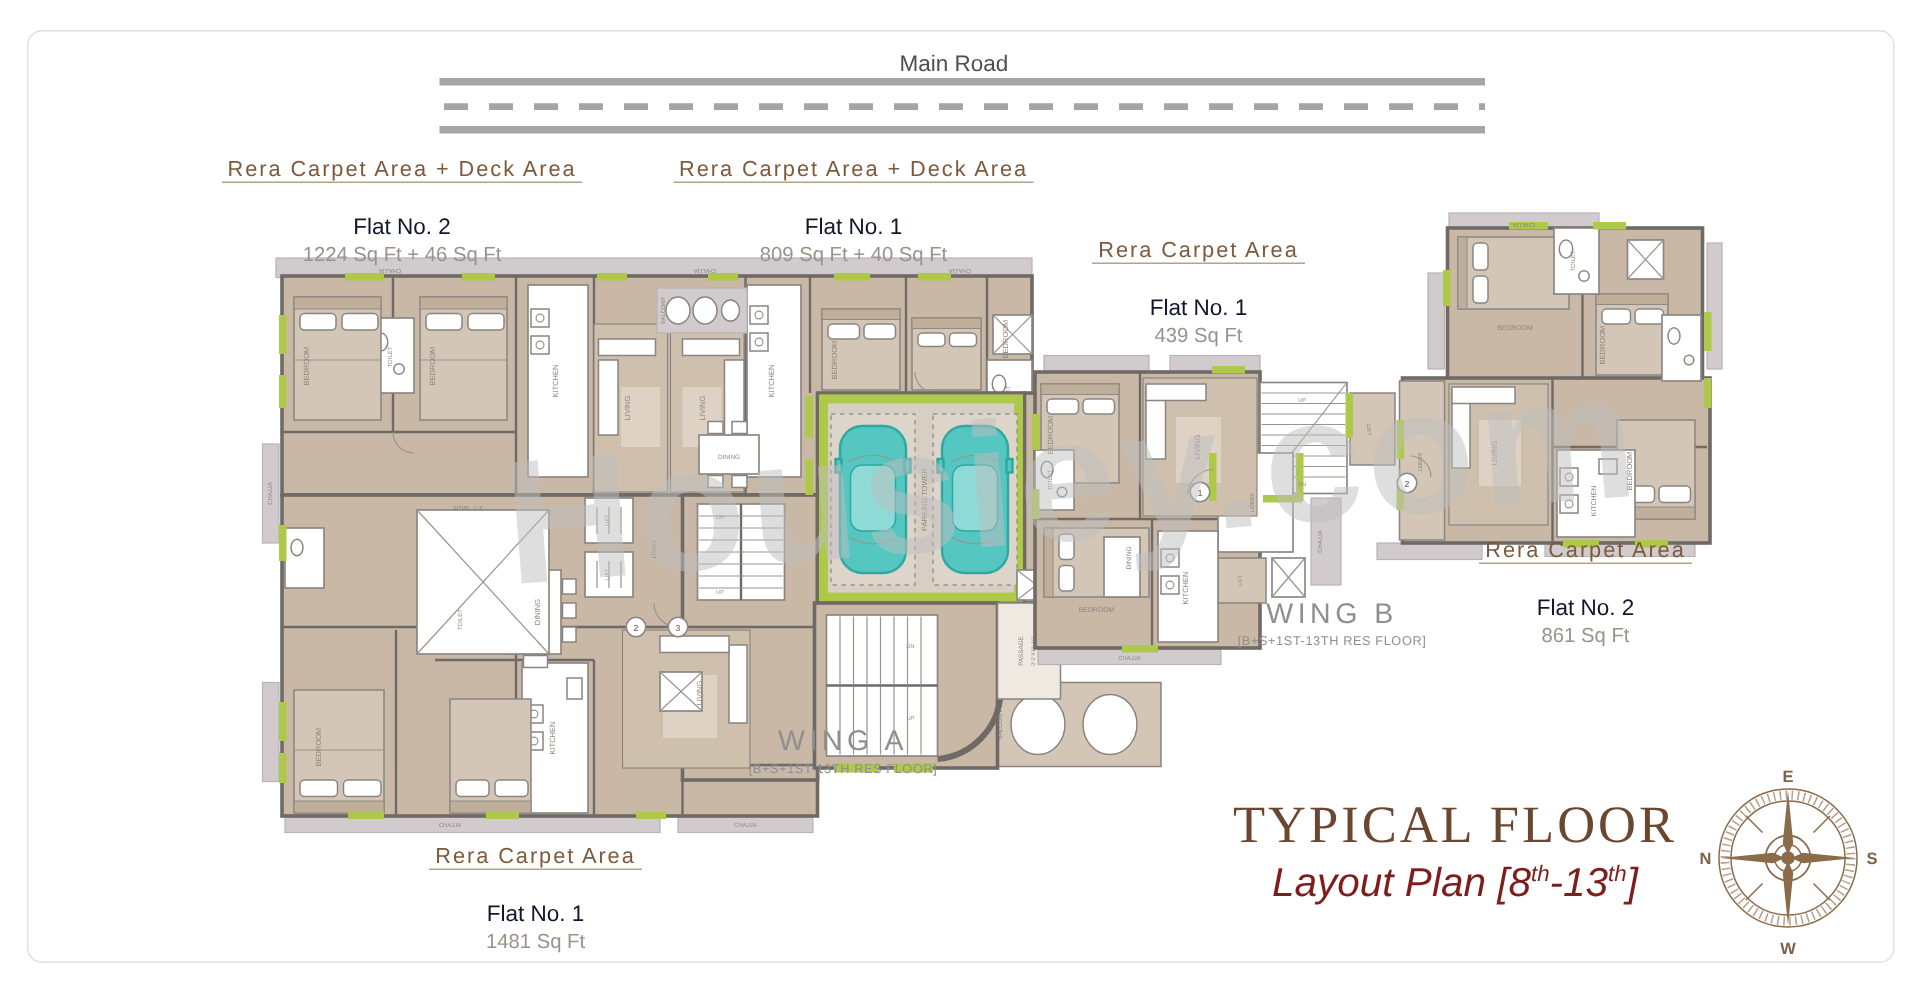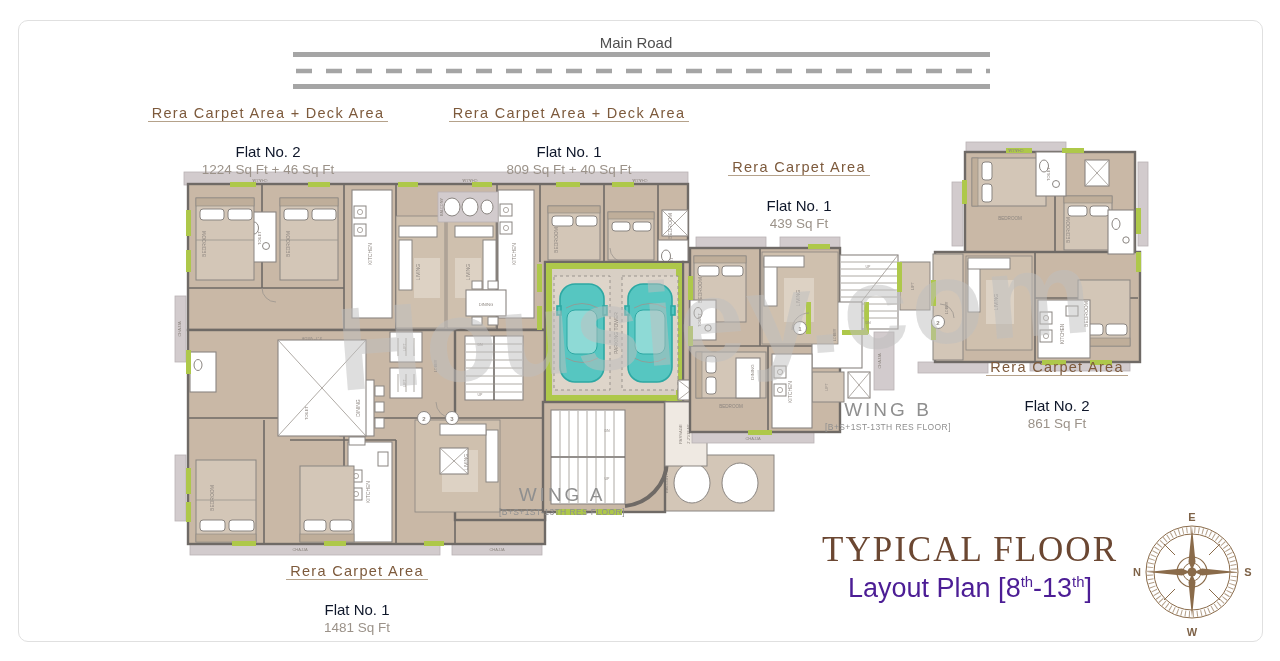--- a/index.html
+++ b/index.html
@@ -24,21 +24,21 @@
   .al4{left:272px;top:562px;width:170px}
 
   .wing{position:absolute;text-align:center;color:#8f8f8f}
   .wing .nm{font-size:19px;letter-spacing:3px}
   .wing .fl{font-size:8.5px;letter-spacing:.4px;margin-top:1px}
   .wa{left:487px;top:484px;width:150px}
   .wb{left:813px;top:399px;width:150px}
 
   .titleBlk{position:absolute;left:820px;top:530px;width:300px;text-align:center}
   .titleBlk .t1{font-family:"Liberation Serif",serif;font-size:35px;color:#6b4732;letter-spacing:2px}
-  .titleBlk .t2{font-size:27px;color:#4c1d95;margin-top:3px}
+  .titleBlk .t2{font-size:27px;font-style:italic;color:#7f1d1d;margin-top:3px}
   .titleBlk .t2 sup{font-size:.55em}
 
   .wm{position:absolute;left:215px;top:252px;width:1000px;text-align:center;
       font-size:118px;font-weight:bold;letter-spacing:3px;color:#bfbfbf;opacity:.5;
       transform:rotate(-4.5deg);pointer-events:none;white-space:nowrap}
 
   
   .tan{fill:#c9b8a6;stroke:#6f6a66;stroke-width:2.4}
   .tan2{fill:#d3c6b7;stroke:#8a8581;stroke-width:1}
   .liv{fill:#cfc0ae;stroke:#8a8581;stroke-width:.8}

